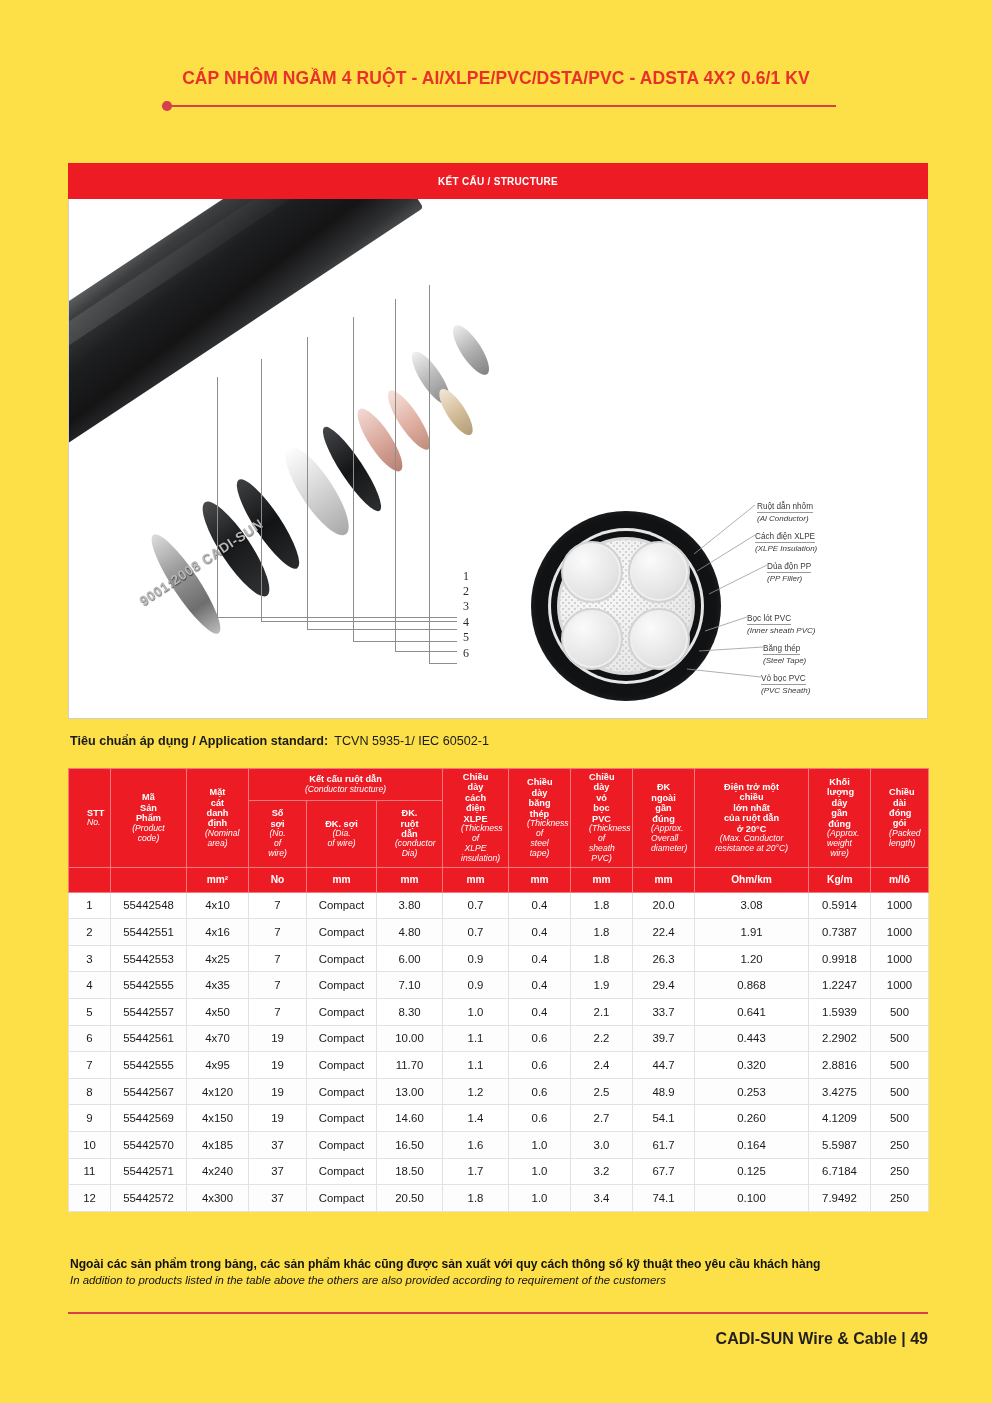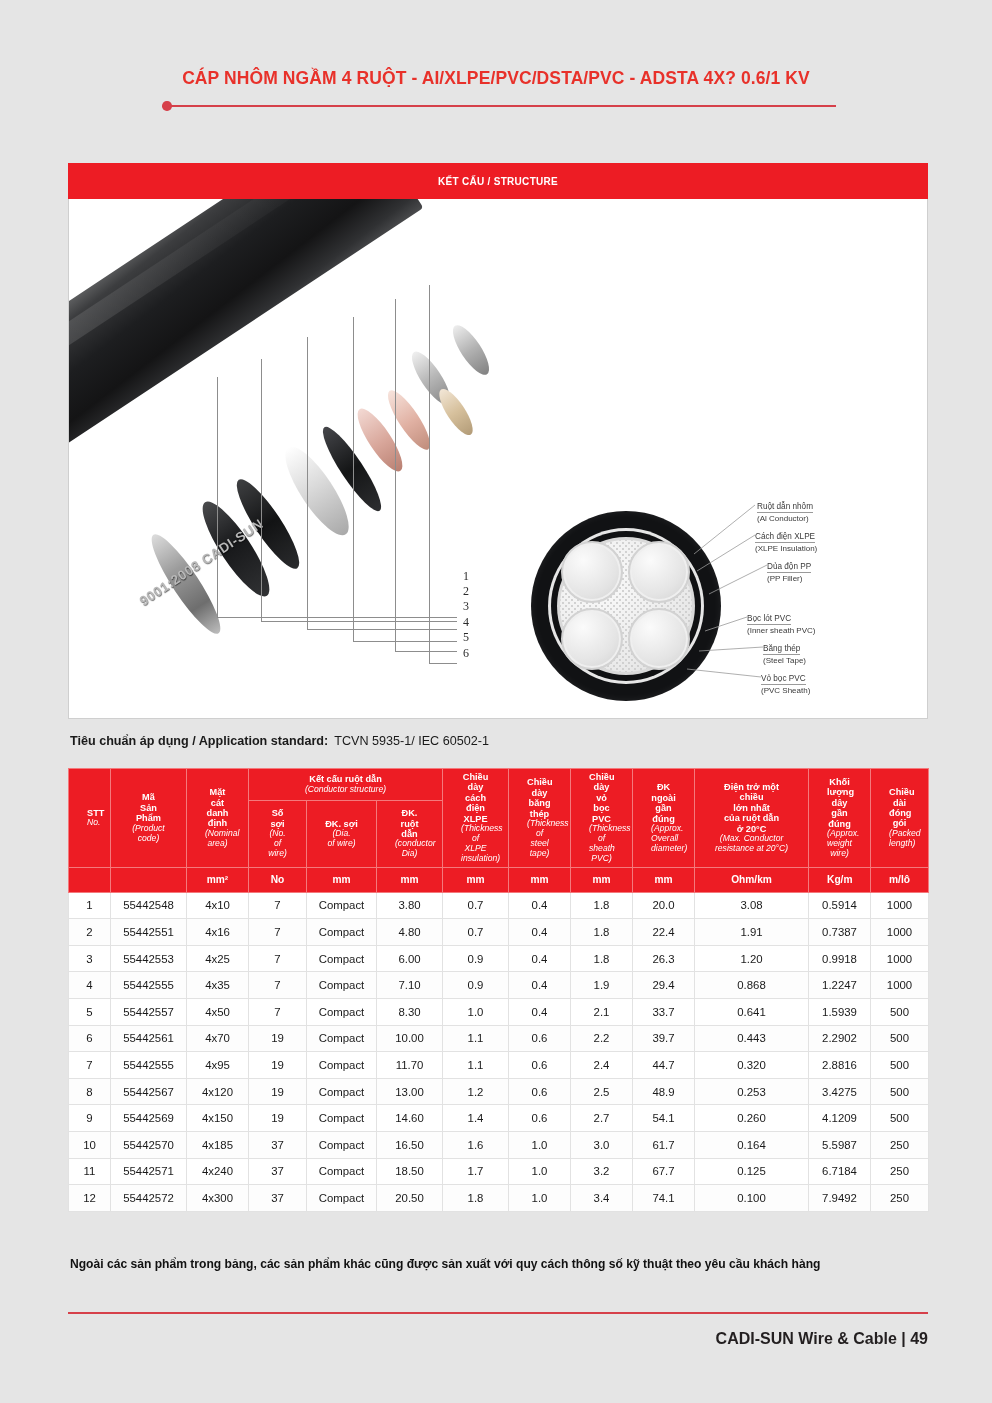--- a/index.html
+++ b/index.html
@@ -2,21 +2,21 @@
 <html><head>
 <meta charset="utf-8">
 <style>
   * { box-sizing: border-box; margin: 0; padding: 0; }
   html, body {
     width: 992px; height: 1403px;
     background: #ffffff;
     font-family: "Liberation Sans", sans-serif;
     overflow: hidden;
   }
-  .page { position: relative; width: 992px; height: 1403px; background:#e5e5e5; }
+  .page { position: relative; width: 992px; height: 1403px; background:#fde047; }
 
   
   .title-wrap { padding-top: 68px; text-align: center; }
   .title-vn {
     color: #e8312a; font-size: 17.5px; font-weight: bold;
     letter-spacing: .1px; line-height: 1.25;
   }
   .title-en {
     color: #231f20; font-size: 14.2px; font-weight: bold;
     margin-top: 9px; line-height: 1.25;
@@ -154,21 +154,21 @@
 
   
   .callouts { position: absolute; left: 672px; top: 296px; width: 188px; }
   .callout { position: absolute; font-family: "Liberation Sans", sans-serif; }
   .callout .vn {
     font-size: 8.2px; color: #3a3a3a; white-space: nowrap;
     border-bottom: .7px solid #9a9a9a; padding-bottom: .5px;
     display: inline-block;
   }
   .callout .en {
-    font-size: 8px; color: #3a3a3a; 
+    font-size: 8px; color: #3a3a3a; font-style: italic;
     white-space: nowrap; display: block; margin-top: .5px;
   }
 
   
   .appstd {
     position: absolute; left: 70px; top: 734px;
     font-size: 12.6px; color: #1a1a1a;
   }
   .appstd b { font-weight: bold; }
   .appstd .val { font-weight: normal; margin-left: 6px; }
@@ -608,20 +608,21 @@
             <td>0.100</td>
             <td>7.9492</td>
             <td>250</td>
           </tr>
         </tbody>
     </table>
   </div>
 
   <div class="notes">
     <div class="note-vn">Ngoài các sản phẩm trong bảng, các sản phẩm khác cũng được sản xuất với quy cách thông số kỹ thuật  theo yêu cầu khách hàng</div>
+    <div class="note-en">In addition to products listed in the table above the others are also provided according to requirement of the customers</div>
   </div>
   <div class="notes-rule"></div>
 
   <div class="pagefoot">
     <div class="inner">
       <span>CADI-SUN Wire &amp; Cable</span>
       <span>|</span>
       <span class="pg">49</span>
     </div>
   </div>

